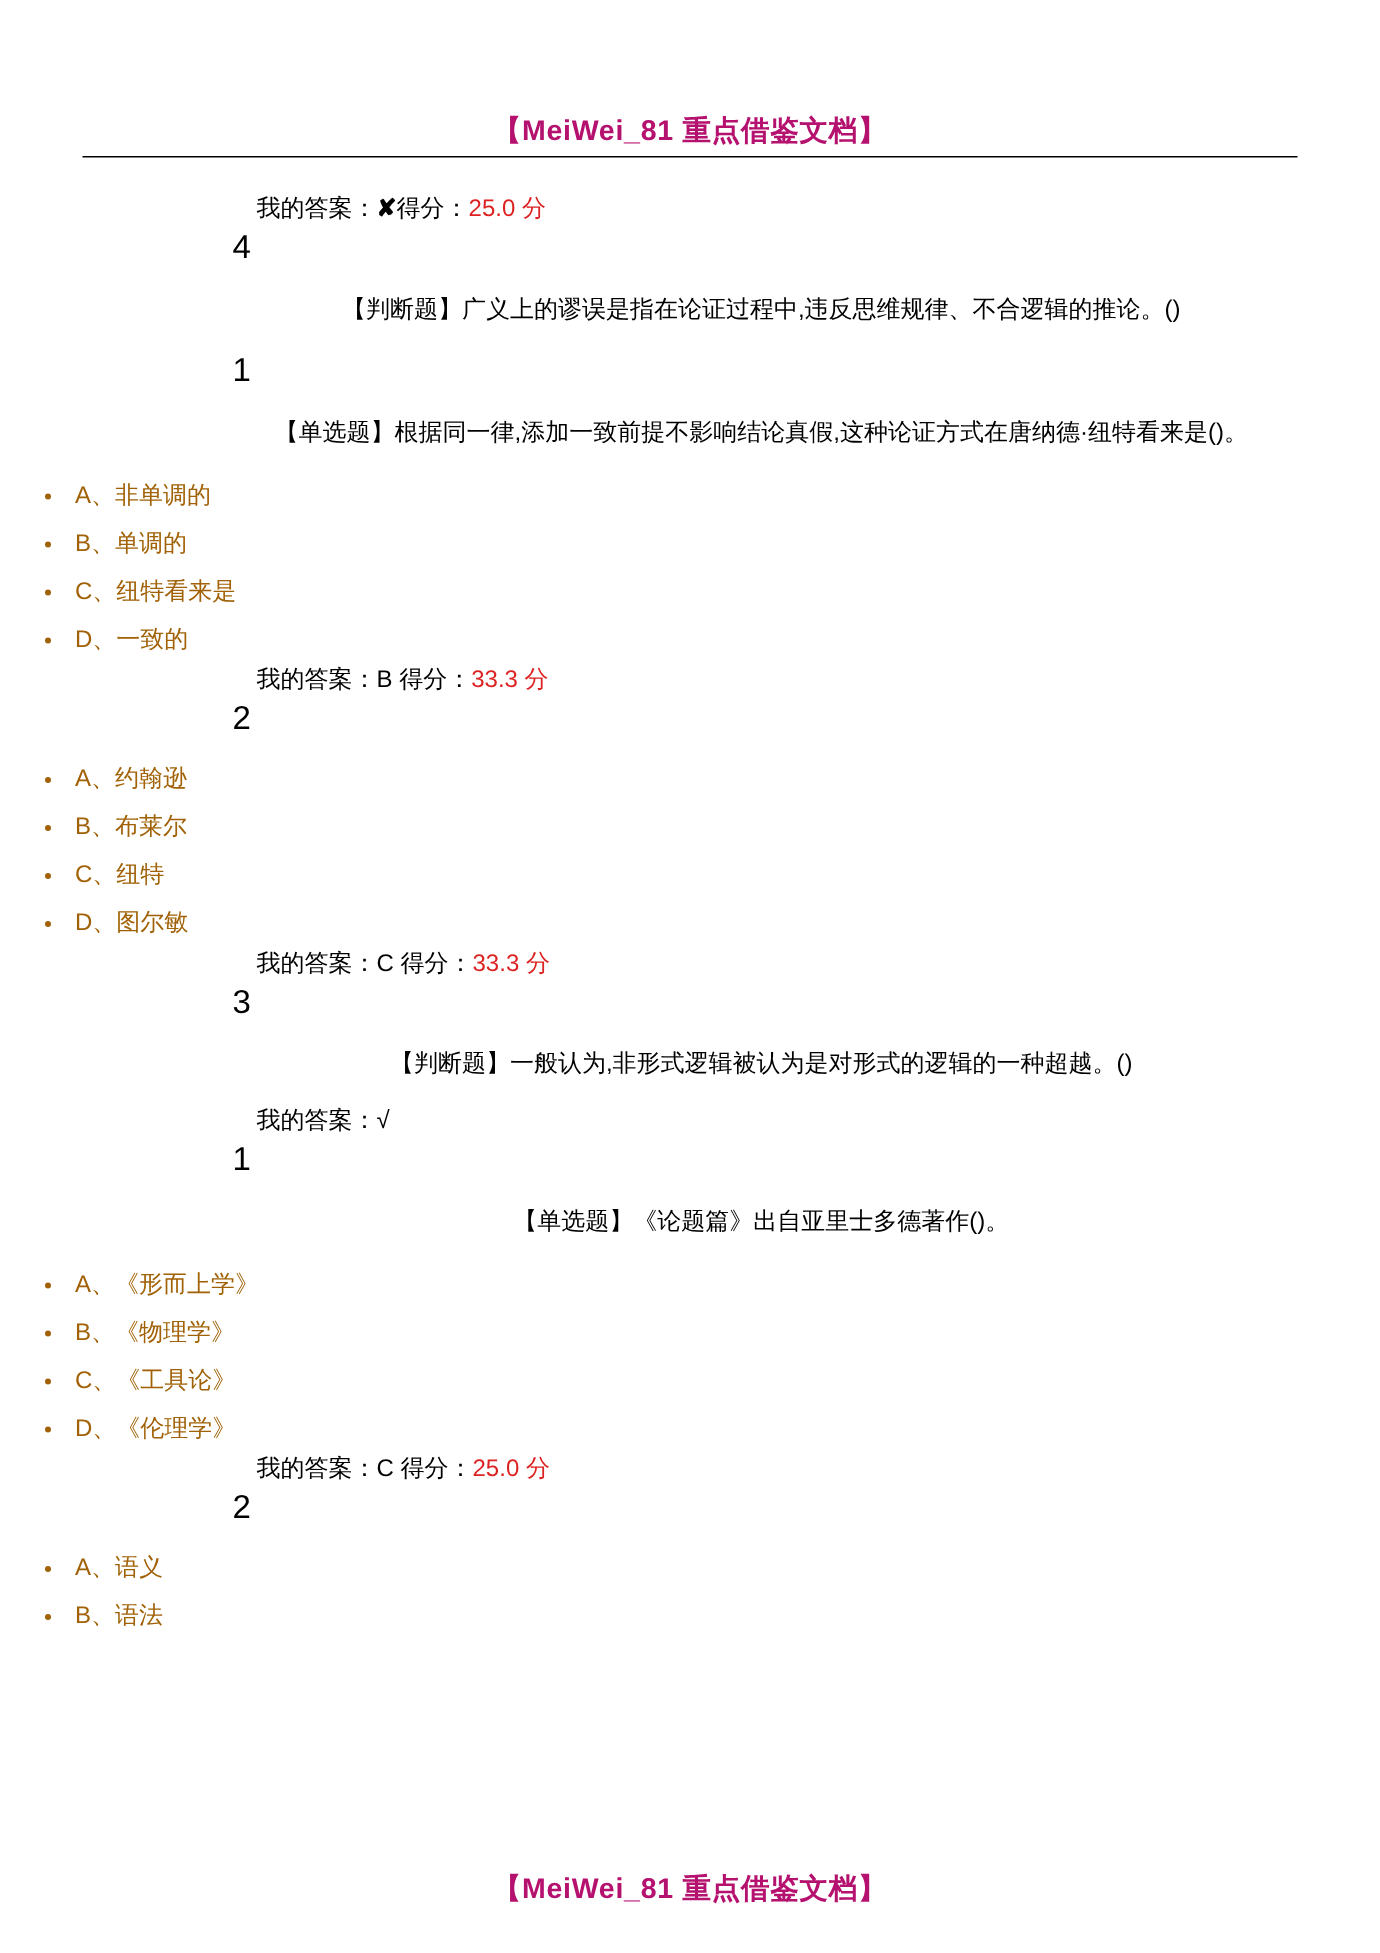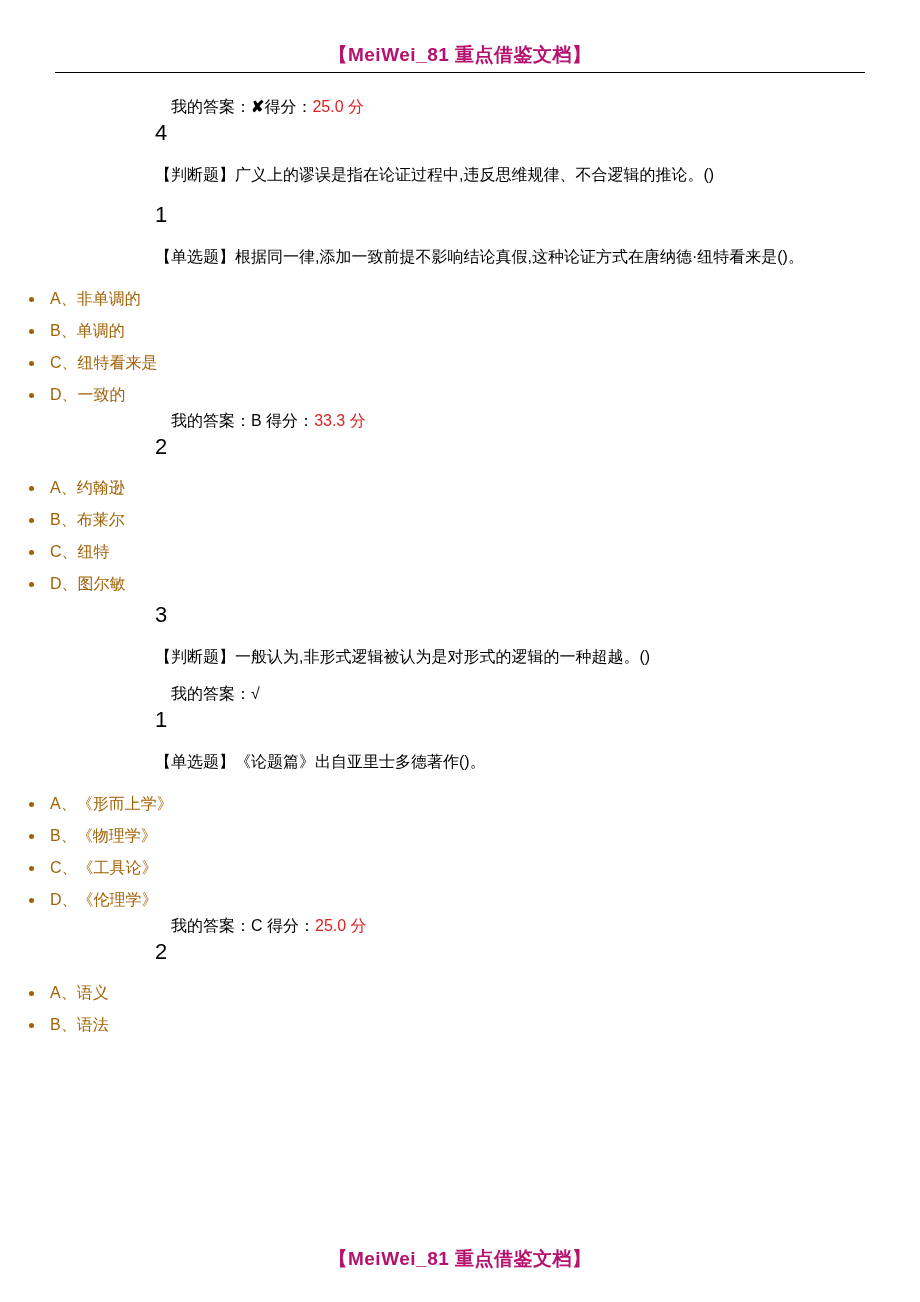--- a/index.html
+++ b/index.html
@@ -8,21 +8,21 @@
   background: #fff;
   font-family: "Microsoft YaHei", "SimSun", Arial, sans-serif;
   font-size: 16px;
   color: #000;
 }
 .page {
   width: 920px;
   min-height: 1302px;
   position: relative;
   box-sizing: border-box;
-  padding: 42px 0 60px 0;
+  padding: 74px 0 60px 0;
 }
 .header-title, .footer-title {
   text-align: center;
   color: #b5116e;
   font-size: 19px;
   font-weight: 600;
   letter-spacing: 0.5px;
 }
 .header-title {
   margin-bottom: 4px;
@@ -47,20 +47,21 @@
 }
 .qnum {
   font-size: 22px;
   font-family: Arial, sans-serif;
   font-weight: 400;
   margin: 2px 0 12px 0;
 }
 .question-text {
   margin: 0 0 10px 0;
   line-height: 2.1;
+  text-align: center;
 }
 .score {
   color: #d22;
 }
 .wrong-icon {
   font-weight: bold;
   font-family: Arial, sans-serif;
 }
 ul.options {
   list-style: disc;
@@ -123,20 +124,23 @@
   </div>
 
   <ul class="options" style="padding-left:115px;">
     <li><span class="opt-label">A、</span><span>约翰逊</span></li>
     <li><span class="opt-label">B、</span><span>布莱尔</span></li>
     <li><span class="opt-label">C、</span><span>纽特</span></li>
     <li><span class="opt-label">D、</span><span>图尔敏</span></li>
   </ul>
 
   <div class="content">
+    <div class="answer-line">
+      <span>我的答案：</span><span>C</span><span> 得分：</span><span class="score">33.3 分</span>
+    </div>
     <div class="qnum">3</div>
 
     <div class="question-text">【判断题】一般认为,非形式逻辑被认为是对形式的逻辑的一种超越。()</div>
     <div class="answer-line">
       <span>我的答案：</span><span>√</span>
     </div>
     <div class="qnum">1</div>
 
     <div class="question-text">【单选题】《论题篇》出自亚里士多德著作()。</div>
   </div>

